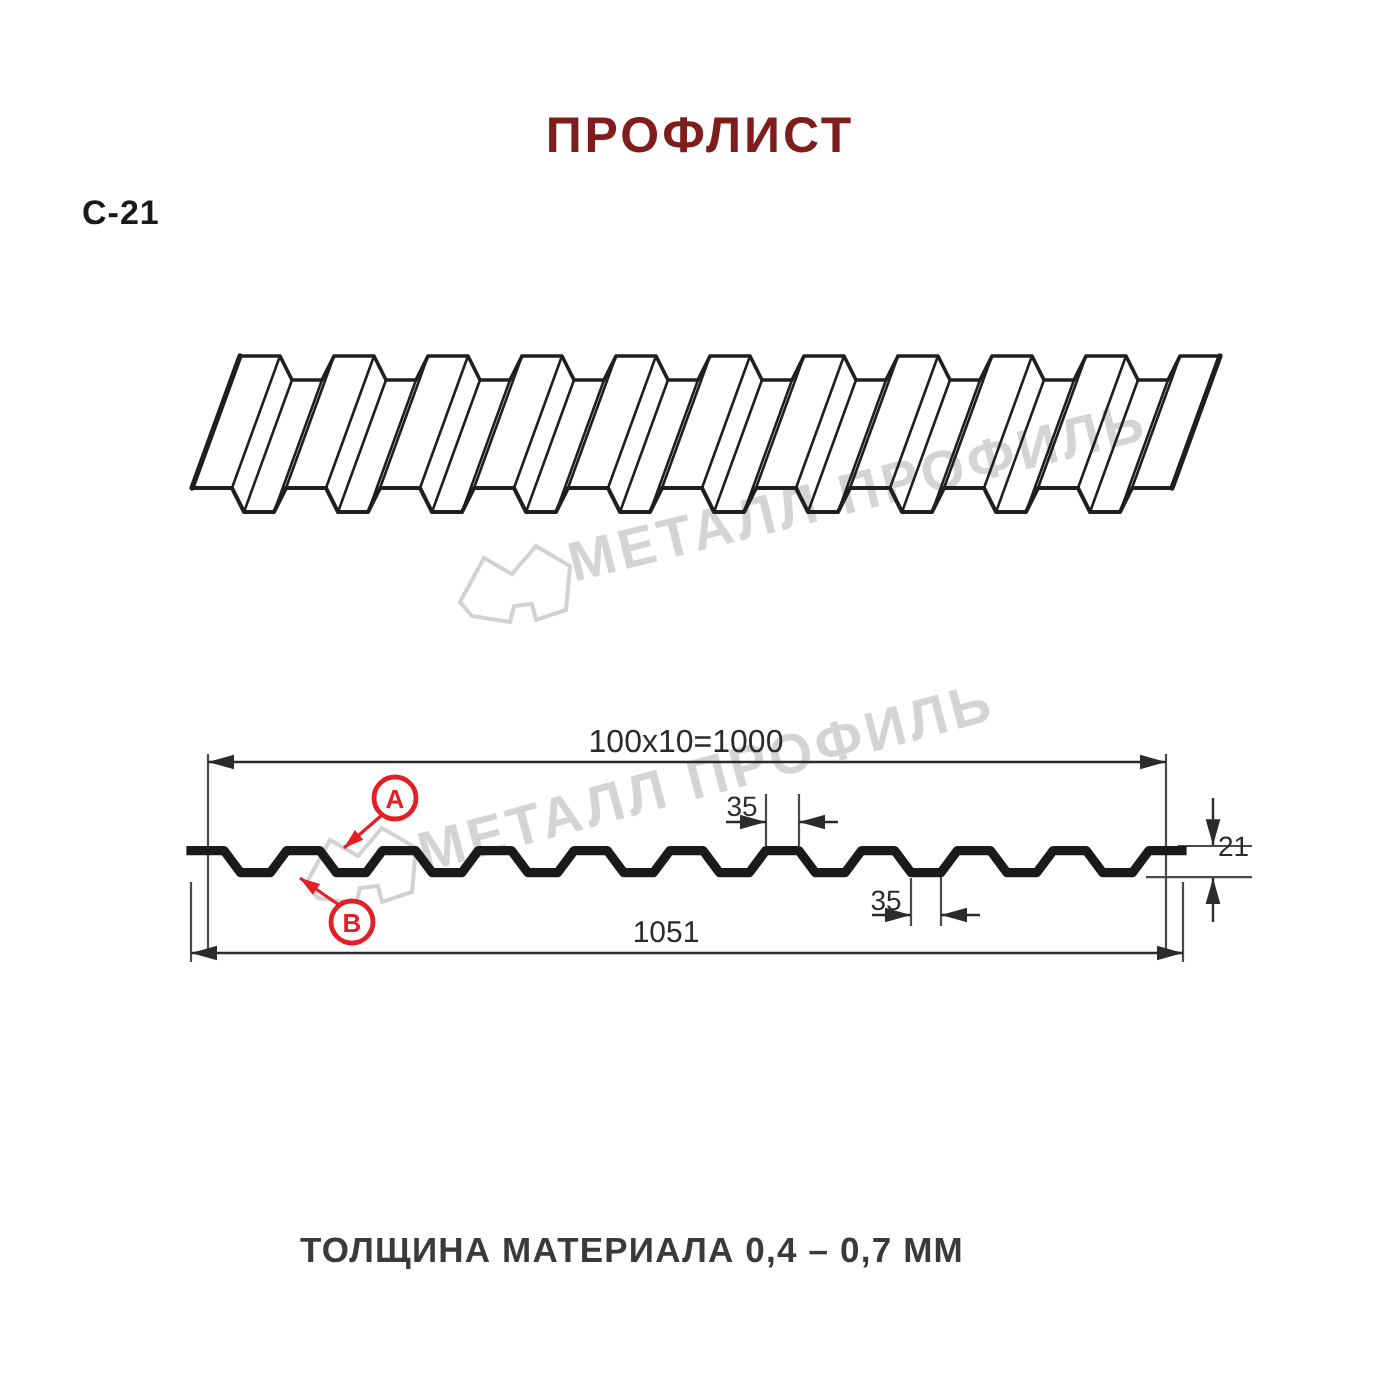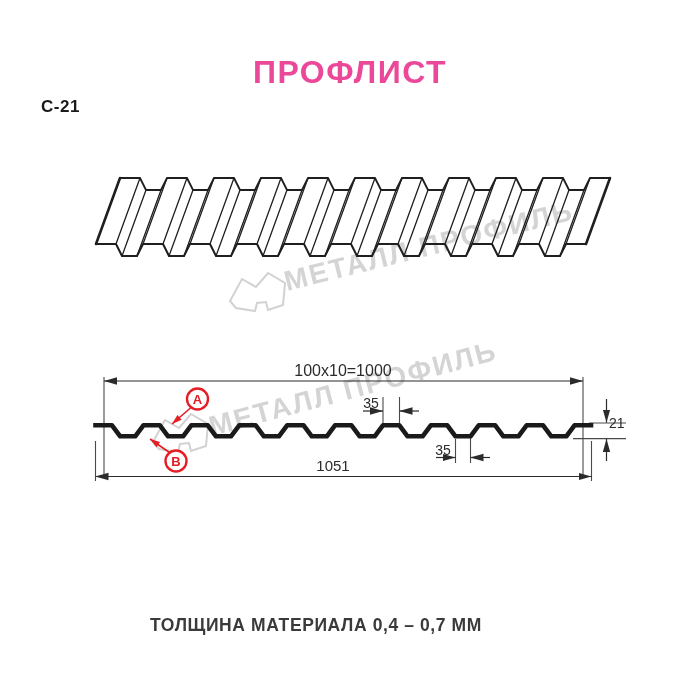--- a/index.html
+++ b/index.html
@@ -1,19 +1,19 @@
 <!DOCTYPE html>
 <html><head>
 <meta charset="utf-8">
 <style>
   html,body{margin:0;padding:0;background:#ffffff;}
   #page{position:relative;width:700px;height:700px;background:#fff;overflow:hidden;
         font-family:"Liberation Sans", sans-serif;}
   .title{position:absolute;left:0;top:54px;width:700px;text-align:center;
-         font-size:32px;font-weight:800;letter-spacing:1.5px;color:#ec4899;}
+         font-size:25px;font-weight:800;letter-spacing:1.5px;color:#7f1d1d;}
   .subtitle{position:absolute;left:0;top:97px;width:700px;
             font-size:17px;font-weight:600;letter-spacing:.5px;color:#1a1a1a;margin-left:41px;}
   .footer{position:absolute;left:0;top:615px;width:632px;text-align:center;
           font-size:17.5px;font-weight:700;letter-spacing:.6px;color:#3a3a3a;}
   svg{position:absolute;left:0;top:0;}
   text.dim{font-family:"Liberation Sans",sans-serif;fill:#2b2b2b;}
   text.wm{font-family:"Liberation Sans",sans-serif;font-weight:800;letter-spacing:2px;fill:#cdcdcd;opacity:.85;}
   text.redlbl{font-family:"Liberation Sans",sans-serif;font-weight:700;}
 </style>
 </head>

